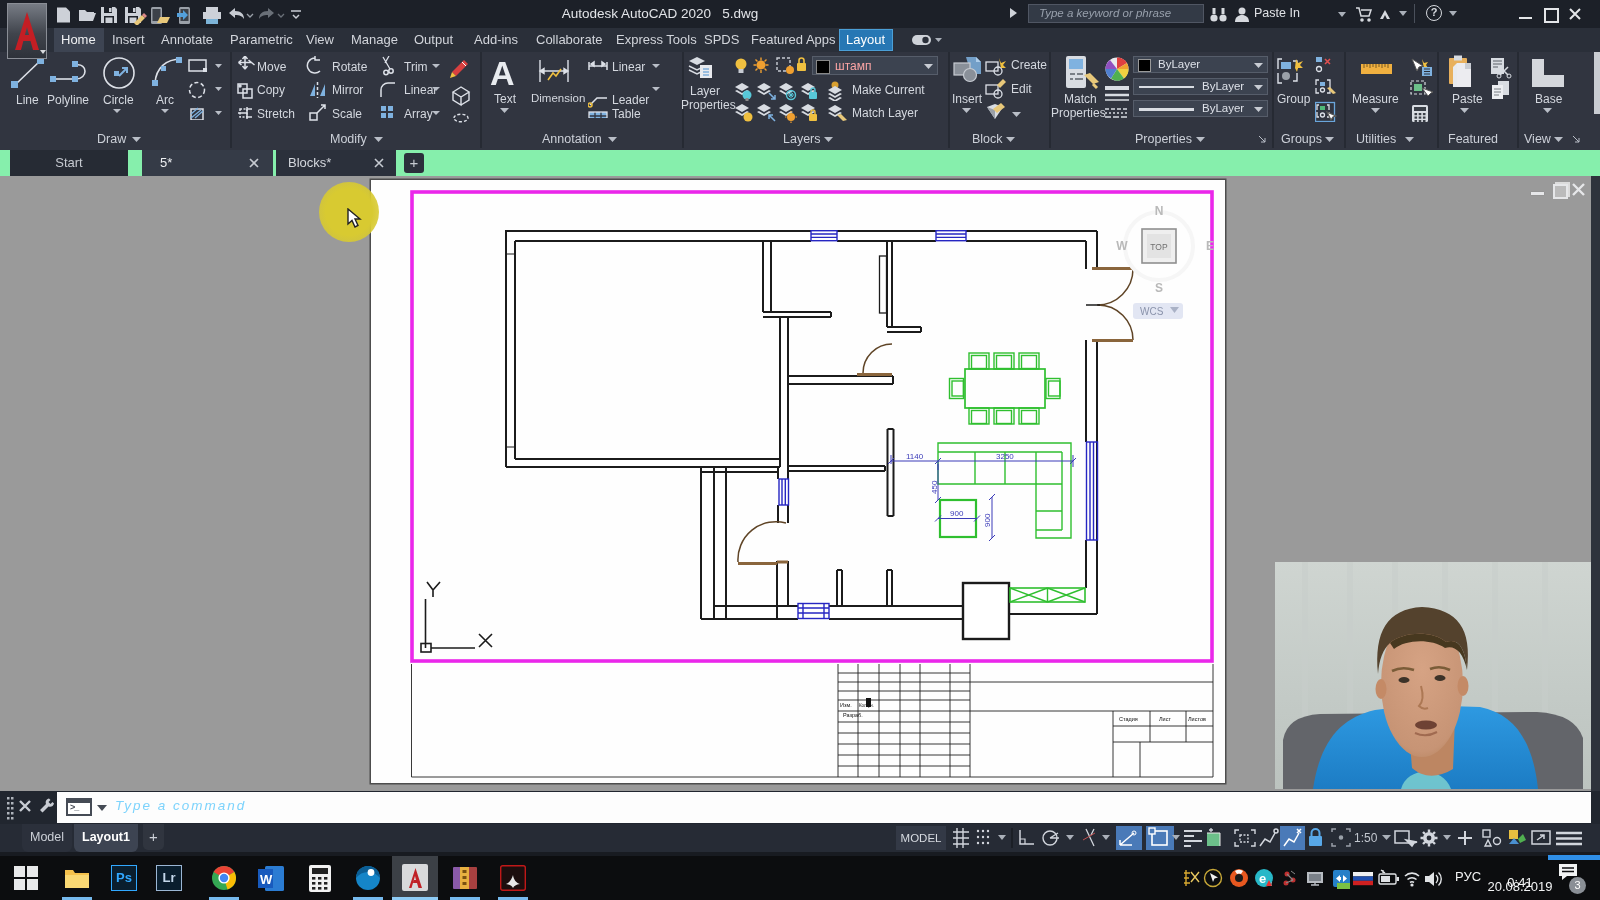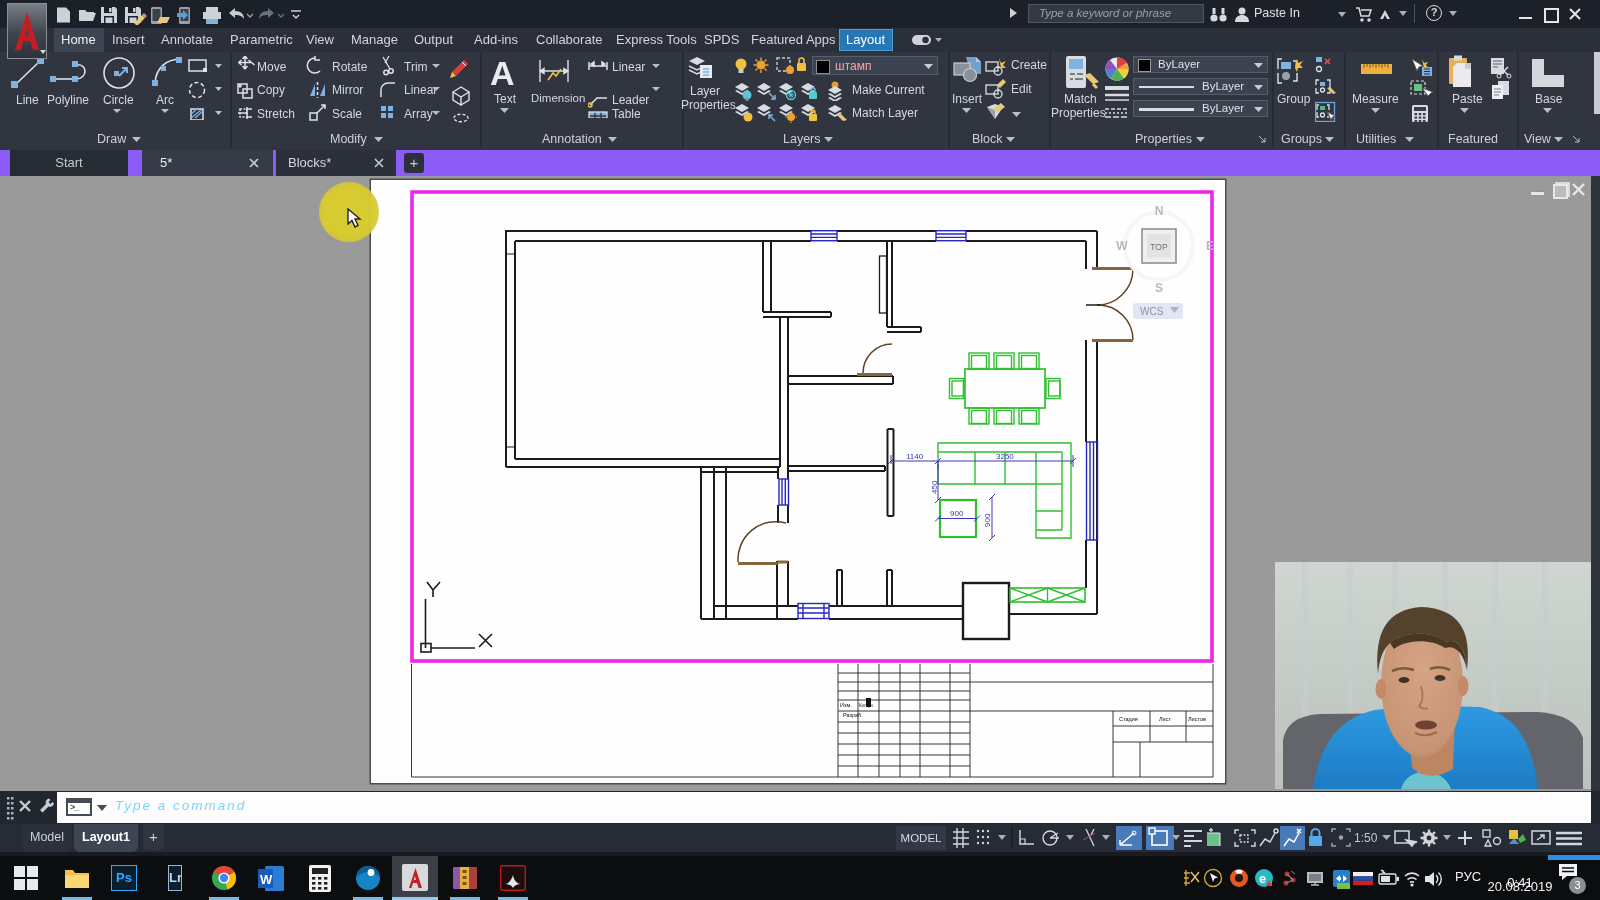--- a/index.html
+++ b/index.html
@@ -3,21 +3,21 @@
 <meta charset="utf-8">
 <style>
   html,body{margin:0;padding:0;background:#000;}
   #app{position:relative;width:1600px;height:900px;overflow:hidden;
        font-family:"Liberation Sans",sans-serif;background:#9a9a9a;}
   .abs{position:absolute;}
   
   #titlebar{position:absolute;left:0;top:0;width:1600px;height:28px;background:#1c2028;}
   #menurow{position:absolute;left:0;top:28px;width:1600px;height:24px;background:#2a2f39;}
   #ribbon{position:absolute;left:0;top:52px;width:1600px;height:98px;background:#313540;}
-  #filetabs{position:absolute;left:0;top:150px;width:1600px;height:26px;background:#8b5cf6;}
+  #filetabs{position:absolute;left:0;top:150px;width:1600px;height:26px;background:#86efac;}
   #canvas{position:absolute;left:0;top:176px;width:1600px;height:615px;background:#9a9a9a;}
   #cmdbar{position:absolute;left:0;top:791px;width:1600px;height:33px;background:#21262f;}
   #statusbar{position:absolute;left:0;top:824px;width:1600px;height:28px;background:#262b35;}
   #taskbar{position:absolute;left:0;top:852px;width:1600px;height:48px;background:#0c0d0f;border-top:4px solid #181b21;box-sizing:border-box;}
   .mi{position:absolute;top:0;height:24px;line-height:24px;color:#d2d5db;font-size:13px;white-space:nowrap;}
   .rlabel{position:absolute;color:#ccd0d8;font-size:12.5px;white-space:nowrap;}
   .rsep{position:absolute;top:0;width:2px;height:96px;background:#262a33;}
   .rtxt{position:absolute;color:#d4d8df;font-size:12px;white-space:nowrap;}
   svg{display:block;}
 </style>
@@ -70,20 +70,21 @@
       </g>
 
       <path d="M176,8 l6,-5 v3 c6,0 9,3 9,8 c-2,-3 -4,-4 -9,-4 v3 z" fill="#c8ccd3" stroke="none"></path>
       <path d="M194,9 l3,3 l3,-3" stroke="#9aa0a8" stroke-width="1.3" fill="none"></path>
 
       <path d="M221,8 l-6,-5 v3 c-6,0 -9,3 -9,8 c2,-3 4,-4 9,-4 v3 z" fill="#6a7078" stroke="none"></path>
       <path d="M225,9 l3,3 l3,-3" stroke="#6a7078" stroke-width="1.3" fill="none"></path>
 
       <path d="M238,6 h10 M240,10 l3,3 l3,-3" stroke="#c8ccd3" stroke-width="1.5" fill="none"></path>
     </svg>
+    <div class="abs" style="left:460px;top:6px;width:400px;text-align:center;color:#e2e4e8;font-size:13.5px;">Autodesk AutoCAD 2020&nbsp;&nbsp;&nbsp;5.dwg</div>
 
     <div class="abs" style="left:1010px;top:8px;width:0;height:0;border-left:7px solid #cfd3d9;border-top:5px solid transparent;border-bottom:5px solid transparent;"></div>
     <div class="abs" style="left:1028px;top:4px;width:176px;height:19px;background:#333a46;border:1px solid #505663;box-sizing:border-box;color:#98a0ac;font-style:italic;font-size:11.5px;line-height:17px;padding-left:10px;">Type a keyword or phrase</div>
     <svg class="abs" style="left:1210px;top:6px" width="180" height="17" viewBox="0 0 180 17" fill="#d6d9de">
 
       <circle cx="4" cy="12" r="3.6"></circle>
         <circle cx="13" cy="12" r="3.6"></circle>
         <rect x="2.5" y="2" width="3" height="6"></rect>
         <rect x="11.5" y="2" width="3" height="6"></rect>
 
@@ -1002,21 +1003,21 @@
         </g>
       </svg>
 
     <svg class="abs" style="left:64px;top:10px" width="26" height="24" viewBox="0 0 26 24">
         <path d="M1,4 h8 l2,3 h14 v15 h-24 z" fill="#f5c14c"></path>
         <path d="M1,9 h24 v13 h-24 z" fill="#fad873"></path>
       </svg>
 
     <div class="abs" style="left:111px;top:9px;width:26px;height:26px;background:#0a1e2e;border:1.5px solid #31a8ff;box-sizing:border-box;color:#31a8ff;font-size:13px;font-weight:bold;text-align:center;line-height:23px;">Ps</div>
 
-    <div class="abs" style="left:168px;top:9px;width:14px;height:26px;background:#0a1e2e;border:1.5px solid #9bb6d4;box-sizing:border-box;color:#c3d6ea;font-size:13px;font-weight:bold;text-align:center;line-height:23px;">Lr</div>
+    <div class="abs" style="left:156px;top:9px;width:26px;height:26px;background:#0a1e2e;border:1.5px solid #9bb6d4;box-sizing:border-box;color:#c3d6ea;font-size:13px;font-weight:bold;text-align:center;line-height:23px;">Lr</div>
 
     <svg class="abs" style="left:211px;top:9px" width="26" height="26" viewBox="0 0 26 26">
       <circle cx="13" cy="13" r="12" fill="#34a853"></circle>
       <path d="M13,13 L2.6,7 A12,12 0 0 1 23.4,7 Z" fill="#ea4335"></path>
       <path d="M13,13 L23.4,7 A12,12 0 0 1 16.5,24.5 Z" fill="#fbbc05"></path>
       <circle cx="13" cy="13" r="5.6" fill="#fff"></circle>
       <circle cx="13" cy="13" r="4.2" fill="#4285f4"></circle>
     </svg>
 
     <svg class="abs" style="left:258px;top:10px" width="26" height="25" viewBox="0 0 26 25">

